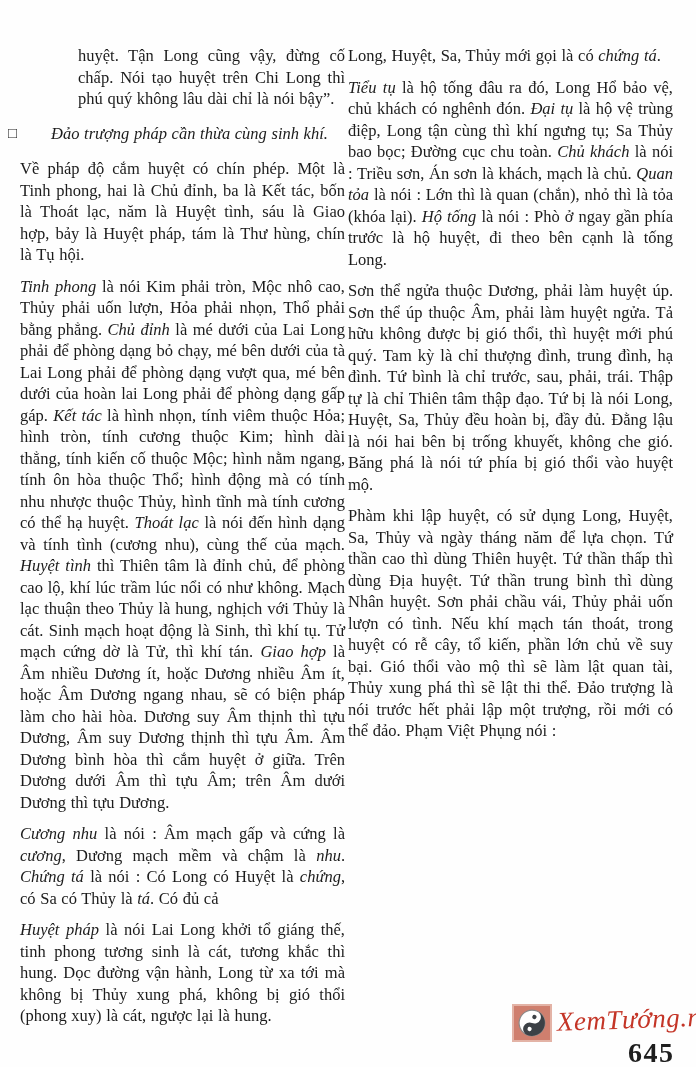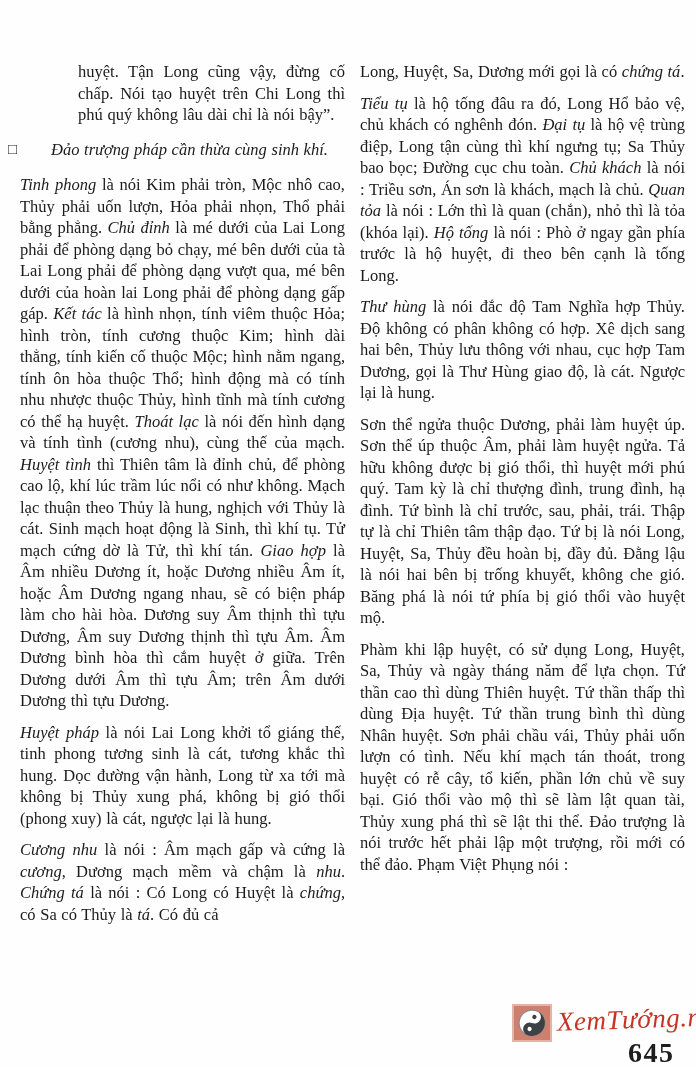--- a/index.html
+++ b/index.html
@@ -10,21 +10,21 @@
     color: #1b1b1b;
     overflow: hidden;
   }
   .page-root {
     position: relative;
     width: 696px; height: 1067px;
     background: #fefefe;
     box-sizing: border-box;
     padding: 45px 11px 0 20px;
   }
-  .columns { display: flex; gap: 15px; margin-top: 16px; }
+  .columns { display: flex; gap: 3px; }
   .col {
     width: 325px;
     font-size: 16.5px;
     line-height: 21.5px;
     text-align: justify;
     word-spacing: 0.5px;
   }
   .col p { margin: 0 0 10px 0; }
   em { }
   .quote {
@@ -86,29 +86,29 @@
   <div class="columns">
 
     <div class="col">
       <p class="quote"><span>huyệt. Tận Long cũng vậy, đừng cố chấp. Nói tạo huyệt trên Chi Long thì phú quý không lâu dài chỉ là nói bậy”.</span></p>
 
       <div class="section-header">
         <span class="bullet">□</span>
         <span class="section-title">Đảo trượng pháp cần thừa cùng sinh khí.</span>
       </div>
 
+      <p><span>Về pháp độ cắm huyệt có chín phép. Một là Tinh phong, hai là Chủ đỉnh, ba là Kết tác, bốn là Thoát lạc, năm là Huyệt tình, sáu là Giao hợp, bảy là Huyệt pháp, tám là Thư hùng, chín là Tụ hội.</span></p>
       <p><em>Tinh phong</em><span> là nói Kim phải tròn, Mộc nhô cao, Thủy phải uốn lượn, Hỏa phải nhọn, Thổ phải bằng phẳng. </span><em>Chủ đỉnh</em><span> là mé dưới của Lai Long phải để phòng dạng bỏ chạy, mé bên dưới của tà Lai Long phải để phòng dạng vượt qua, mé bên dưới của hoàn lai Long phải để phòng dạng gấp gáp. </span><em>Kết tác</em><span> là hình nhọn, tính viêm thuộc Hỏa; hình tròn, tính cương thuộc Kim; hình dài thẳng, tính kiến cố thuộc Mộc; hình nằm ngang, tính ôn hòa thuộc Thổ; hình động mà có tính nhu nhược thuộc Thủy, hình tĩnh mà tính cương có thể hạ huyệt. </span><em>Thoát lạc</em><span> là nói đến hình dạng và tính tình (cương nhu), cùng thế của mạch. </span><em>Huyệt tình</em><span> thì Thiên tâm là đỉnh chủ, để phòng cao lộ, khí lúc trầm lúc nổi có như không. Mạch lạc thuận theo Thủy là hung, nghịch với Thủy là cát. Sinh mạch hoạt động là Sinh, thì khí tụ. Tử mạch cứng dờ là Tử, thì khí tán. </span><em>Giao hợp</em><span> là Âm nhiều Dương ít, hoặc Dương nhiều Âm ít, hoặc Âm Dương ngang nhau, sẽ có biện pháp làm cho hài hòa. Dương suy Âm thịnh thì tựu Dương, Âm suy Dương thịnh thì tựu Âm. Âm Dương bình hòa thì cắm huyệt ở giữa. Trên Dương dưới Âm thì tựu Âm; trên Âm dưới Dương thì tựu Dương.</span></p>
+      <p><em>Cương nhu</em><span> là nói : Âm mạch gấp và cứng là </span><em>cương</em><span>, Dương mạch mềm và chậm là </span><em>nhu</em><span>. </span><em>Chứng tá</em><span> là nói : Có Long có Huyệt là </span><em>chứng</em><span>, có Sa có Thủy là </span><em>tá</em><span>. Có đủ cả</span></p>
       <p><em>Huyệt pháp</em><span> là nói Lai Long khởi tổ giáng thế, tinh phong tương sinh là cát, tương khắc thì hung. Dọc đường vận hành, Long từ xa tới mà không bị Thủy xung phá, không bị gió thổi (phong xuy) là cát, ngược lại là hung.</span></p>
-      <p><em>Cương nhu</em><span> là nói : Âm mạch gấp và cứng là </span><em>cương</em><span>, Dương mạch mềm và chậm là </span><em>nhu</em><span>. </span><em>Chứng tá</em><span> là nói : Có Long có Huyệt là </span><em>chứng</em><span>, có Sa có Thủy là </span><em>tá</em><span>. Có đủ cả</span></p>
     </div>
 
     <div class="col">
-      <p><span>Long, Huyệt, Sa, Dương mới gọi là có </span><em>chứng tá</em><span>.</span></p>
+      <p><span>Long, Huyệt, Sa, Thủy mới gọi là có </span><em>chứng tá</em><span>.</span></p>
       <p><em>Tiểu tụ</em><span> là hộ tống đâu ra đó, Long Hổ bảo vệ, chủ khách có nghênh đón. </span><em>Đại tụ</em><span> là hộ vệ trùng điệp, Long tận cùng thì khí ngưng tụ; Sa Thủy bao bọc; Đường cục chu toàn. </span><em>Chủ khách</em><span> là nói : Triều sơn, Án sơn là khách, mạch là chủ. </span><em>Quan tỏa</em><span> là nói : Lớn thì là quan (chắn), nhỏ thì là tỏa (khóa lại). </span><em>Hộ tống</em><span> là nói : Phò ở ngay gần phía trước là hộ huyệt, đi theo bên cạnh là tống Long.</span></p>
-      <p><em>Thư hùng</em><span> là nói đắc độ Tam Nghĩa hợp Thủy. Độ không có phân không có hợp. Xê dịch sang hai bên, Thủy lưu thông với nhau, cục hợp Tam Dương, gọi là Thư Hùng giao độ, là cát. Ngược lại là hung.</span></p>
       <p><span>Sơn thể ngửa thuộc Dương, phải làm huyệt úp. Sơn thể úp thuộc Âm, phải làm huyệt ngửa. Tả hữu không được bị gió thổi, thì huyệt mới phú quý. Tam kỳ là chỉ thượng đình, trung đình, hạ đình. Tứ bình là chỉ trước, sau, phải, trái. Thập tự là chỉ Thiên tâm thập đạo. Tứ bị là nói Long, Huyệt, Sa, Thủy đều hoàn bị, đầy đủ. Đằng lậu là nói hai bên bị trống khuyết, không che gió. Băng phá là nói tứ phía bị gió thổi vào huyệt mộ.</span></p>
       <p><span>Phàm khi lập huyệt, có sử dụng Long, Huyệt, Sa, Thủy và ngày tháng năm để lựa chọn. Tứ thần cao thì dùng Thiên huyệt. Tứ thần thấp thì dùng Địa huyệt. Tứ thần trung bình thì dùng Nhân huyệt. Sơn phải chầu vái, Thủy phải uốn lượn có tình. Nếu khí mạch tán thoát, trong huyệt có rễ cây, tổ kiến, phần lớn chủ về suy bại. Gió thổi vào mộ thì sẽ làm lật quan tài, Thủy xung phá thì sẽ lật thi thể. Đảo trượng là nói trước hết phải lập một trượng, rồi mới có thể đảo. Phạm Việt Phụng nói :</span></p>
     </div>
 
   </div>
 
   <div class="watermark">
     <span class="wm-icon-box" style="background: rgb(207, 127, 110);">
       <svg viewBox="0 0 100 100" width="28" height="28" aria-hidden="true">
         <circle cx="50" cy="50" r="46" fill="#ffffff" stroke="#8a8a8a" stroke-width="4"></circle>

